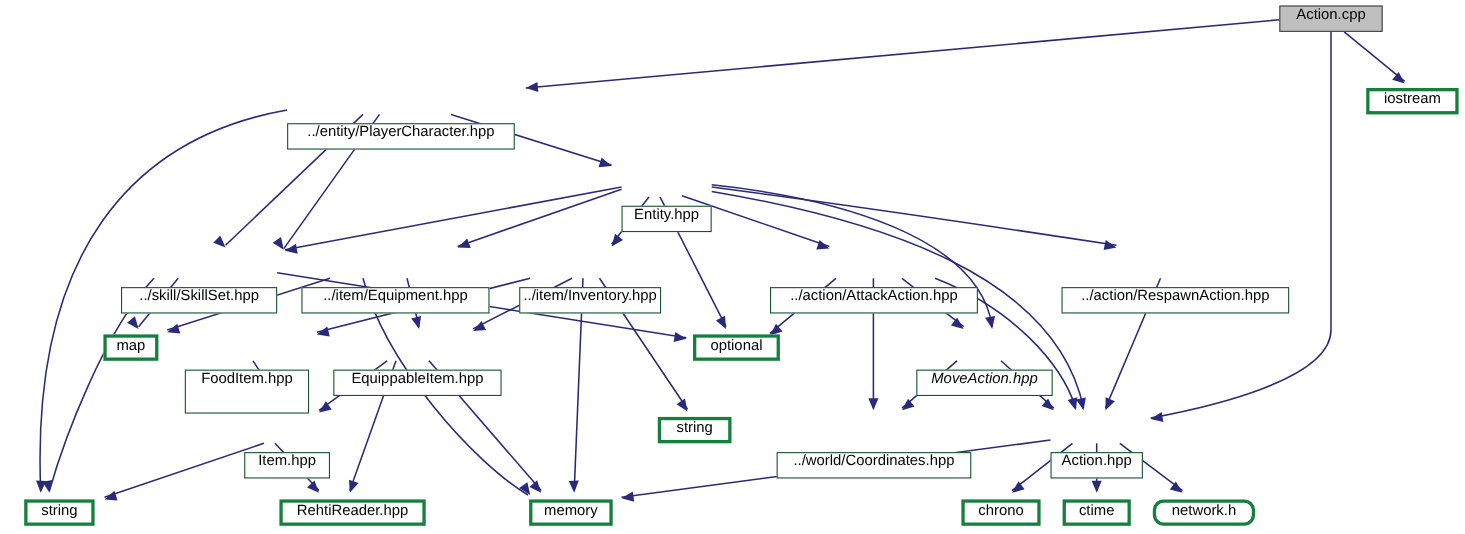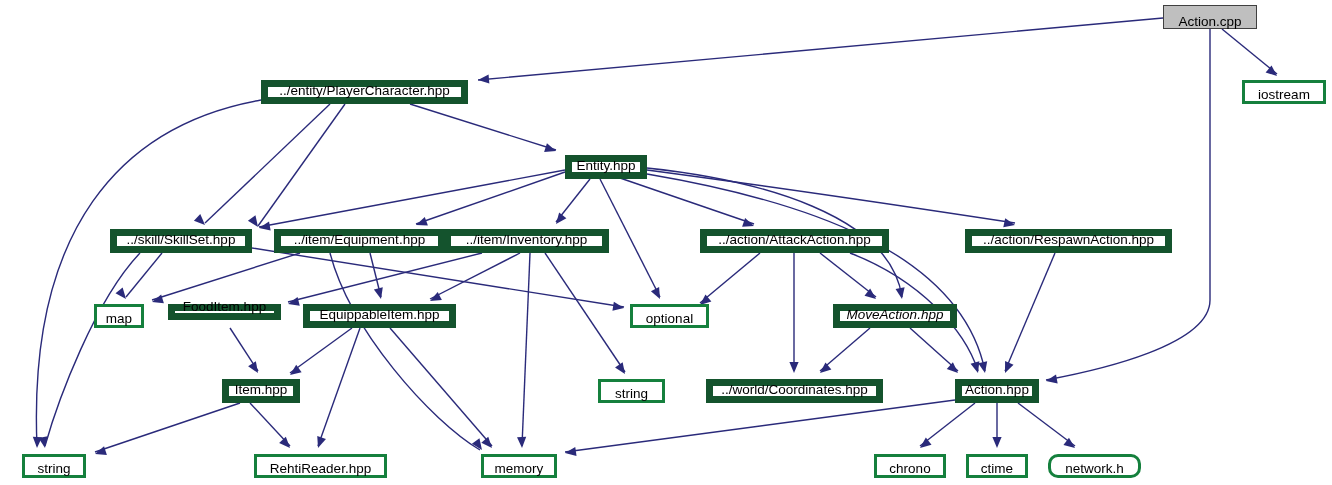--- a/index.html
+++ b/index.html
@@ -1,22 +1,22 @@
 <!DOCTYPE html>
 <html><head>
 <meta charset="utf-8">
 <style>
   html,body{margin:0;padding:0;background:#ffffff;}
   body{font-family:"Liberation Sans","DejaVu Sans",sans-serif;}
   #graph-root{position:relative;width:1332px;height:485px;background:#ffffff;overflow:hidden;}
   svg#edges{position:absolute;left:0;top:0;width:1332px;height:485px;}
-  .node{position:absolute;box-sizing:border-box;display:flex;align-items:flex-end;
+  .node{position:absolute;box-sizing:border-box;display:flex;align-items:flex-start;
         justify-content:center;background:#ffffff;white-space:nowrap;
         font-size:13.5px;color:#000000;line-height:1;}
-  .node.internal{border:7px solid #14532d;}
+  .node.internal{border:1px solid #14532d;margin-top:32px;}
   .node.external{border:3px solid #15803d;}
   .node.current{border:1px solid #404040;background:#bfbfbf;}
   .edge{fill:none;stroke:#2a2a7a;stroke-width:1.4;}
   .arrow{fill:#2a2a7a;stroke:none;}
 </style>
 </head>
 <body>
 
 <div id="graph-root">
   <svg id="edges" viewBox="0 0 1332 485" preserveAspectRatio="none">
@@ -117,33 +117,33 @@
       </div>
       <div class="node internal" style="left: 565px; top: 155px; width: 82px; height: 24px;">
         <span>Entity.hpp</span>
       </div>
       <div class="node internal" style="left: 110px; top: 229px; width: 142px; height: 24px;">
         <span>../skill/SkillSet.hpp</span>
       </div>
       <div class="node internal" style="left: 274px; top: 229px; width: 171px; height: 24px;">
         <span>../item/Equipment.hpp</span>
       </div>
-      <div class="node internal" style="left: 444px; top: 229px; width: 165px; height: 24px;">
+      <div class="node internal" style="left: 472px; top: 229px; width: 129px; height: 24px;">
         <span>../item/Inventory.hpp</span>
       </div>
       <div class="node internal" style="left: 700px; top: 229px; width: 189px; height: 24px;">
         <span>../action/AttackAction.hpp</span>
       </div>
       <div class="node internal" style="left: 965px; top: 229px; width: 207px; height: 24px;">
         <span>../action/RespawnAction.hpp</span>
       </div>
       <div class="node external" style="left: 94px; top: 304px; width: 50px; height: 24px;">
         <span>map</span>
       </div>
-      <div class="node internal" style="left: 168px; top: 304px; width: 113px; height: 16px;">
+      <div class="node internal" style="left: 168px; top: 304px; width: 113px; height: 40px;">
         <span>FoodItem.hpp</span>
       </div>
       <div class="node internal" style="left: 303px; top: 304px; width: 153px; height: 24px;">
         <span>EquippableItem.hpp</span>
       </div>
       <div class="node external" style="left: 630px; top: 304px; width: 79px; height: 24px;">
         <span>optional</span>
       </div>
       <div class="node internal" style="left: 833px; top: 304px; width: 124px; height: 24px; font-style: italic;">
         <span>MoveAction.hpp</span>

